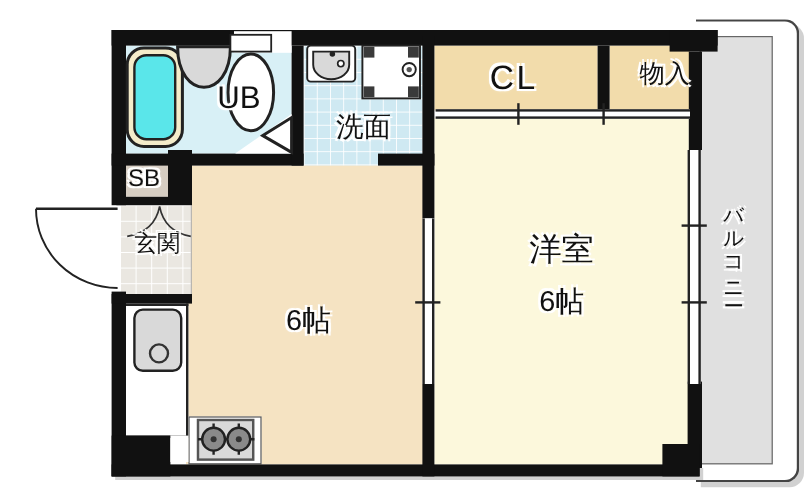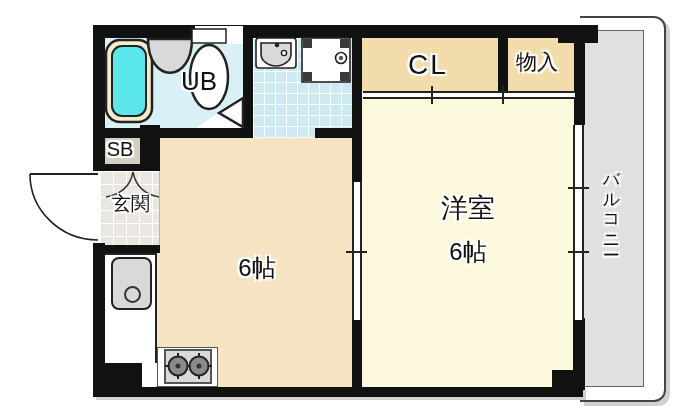--- a/index.html
+++ b/index.html
@@ -117,21 +117,22 @@
     <line x1="165" y1="366" x2="212" y2="366" stroke="#222" stroke-width="2"></line>
     <line x1="178" y1="353" x2="178" y2="379" stroke="#222" stroke-width="2"></line>
     <line x1="199" y1="353" x2="199" y2="379" stroke="#222" stroke-width="2"></line>
     <circle cx="178" cy="366" r="9.5" fill="#8a8a8a" stroke="#222" stroke-width="2"></circle>
     <circle cx="199" cy="366" r="9.5" fill="#8a8a8a" stroke="#222" stroke-width="2"></circle>
     <circle cx="178" cy="366" r="2.5" fill="#333"></circle>
     <circle cx="199" cy="366" r="2.5" fill="#333"></circle>
   </svg>
 
   <div class="label" style="left:169px;top:68px;width:60px;font-size:26px;">UB</div>
+  <div class="label" style="left:271px;top:93px;width:64px;font-size:23px;">洗面</div>
   <div class="label" style="left:398px;top:50px;width:60px;font-size:28px;letter-spacing:2px;">CL</div>
-  <div class="label" style="left:507px;top:51px;width:60px;font-size:21px;">物入</div>
+  <div class="label" style="left:524px;top:51px;width:60px;font-size:21px;">物入</div>
   <div class="label" style="left:100px;top:139px;width:40px;font-size:20px;">SB</div>
   <div class="label" style="left:101px;top:194px;width:60px;font-size:19px;text-align:center;">玄関</div>
   <div class="label" style="left:217px;top:255px;width:80px;font-size:24px;">6帖</div>
   <div class="label" style="left:428px;top:194px;width:80px;font-size:27px;">洋室</div>
   <div class="label" style="left:428px;top:239px;width:80px;font-size:24px;">6帖</div>
   <div class="label vlabel" style="left:602px;top:146px;height:115px;font-size:17px;">バルコニー</div>
 </div>
 
 </body></html>

